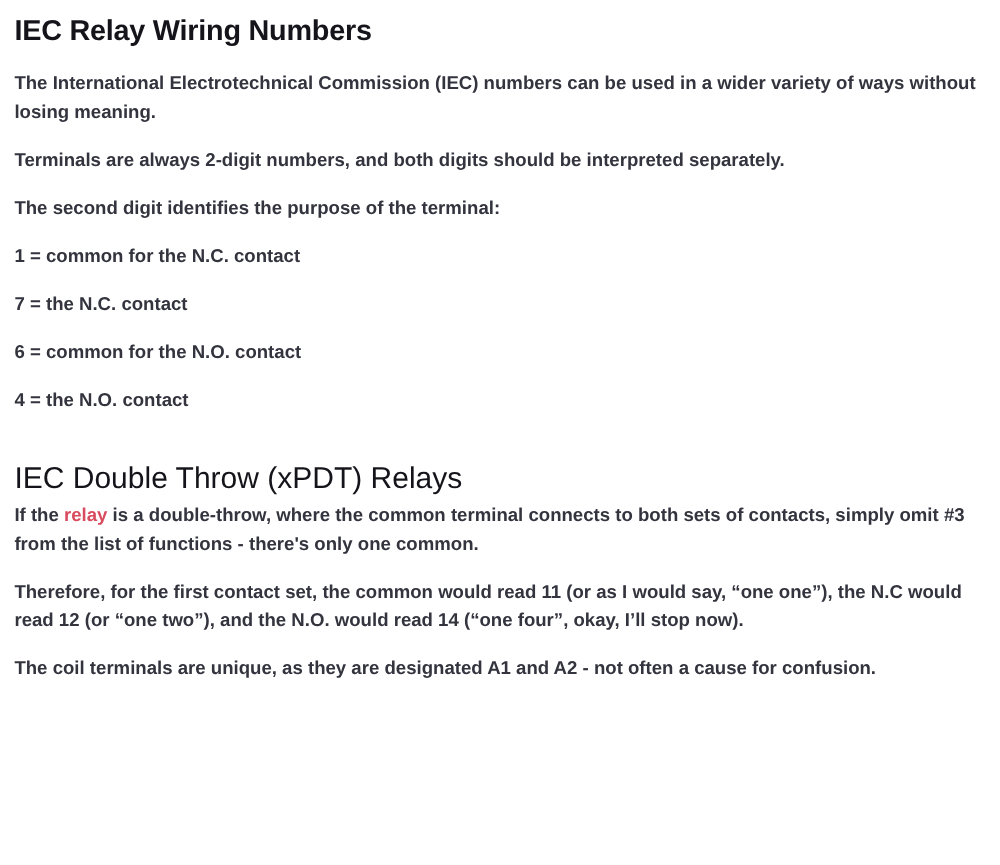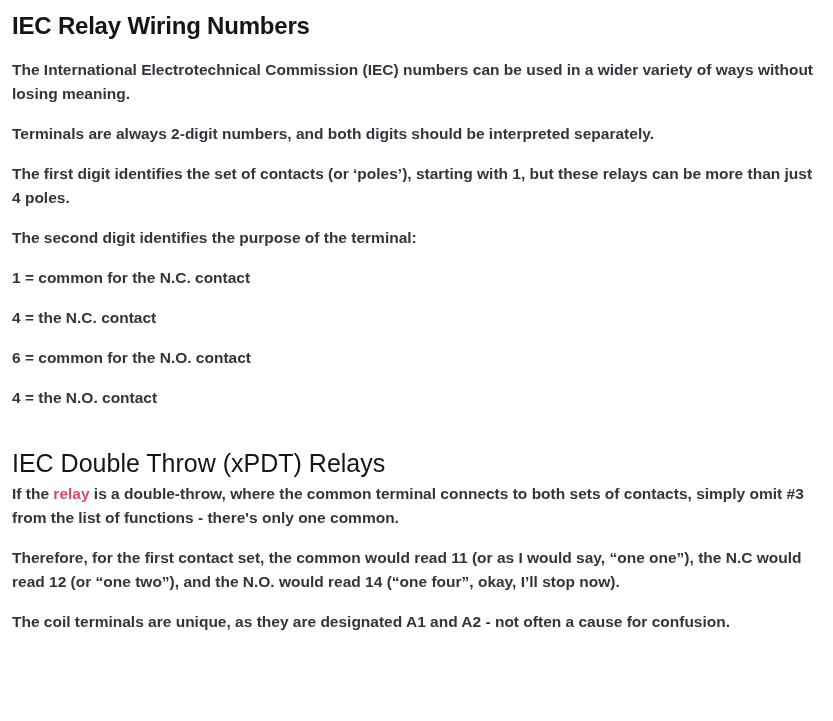--- a/index.html
+++ b/index.html
@@ -57,27 +57,26 @@
 <body>
 
 <article class="post">
 
   <h1 class="post-title">IEC Relay Wiring Numbers</h1>
 
   <p class="body-text">The International Electrotechnical Commission (IEC) numbers can be used in a wider variety of ways without losing meaning.</p>
 
   <p class="body-text">Terminals are always 2-digit numbers, and both digits should be interpreted separately.</p>
 
-  <p class="body-text">The first digit identifies the set of contacts (or ‘poles’), starting with 1, but these relays can be more than just 4 poles.</p>
 
   <p class="body-text">The second digit identifies the purpose of the terminal:</p>
 
   <p class="body-text">1 = common for the N.C. contact</p>
 
-  <p class="body-text">4 = the N.C. contact</p>
+  <p class="body-text">7 = the N.C. contact</p>
 
   <p class="body-text">6 = common for the N.O. contact</p>
 
   <p class="body-text">4 = the N.O. contact</p>
 
   <h2 class="section-title">IEC Double Throw (xPDT) Relays</h2>
 
   <p class="body-text"><span>If the </span><a class="inline-link" href="#">relay</a><span> is a double-throw, where the common terminal connects to both sets of contacts, simply omit #3 from the list of functions - there's only one common.</span></p>
 
   <p class="body-text">Therefore, for the first contact set, the common would read 11 (or as I would say, “one one”), the N.C would read 12 (or “one two”), and the N.O. would read 14 (“one four”, okay, I’ll stop now).</p>

